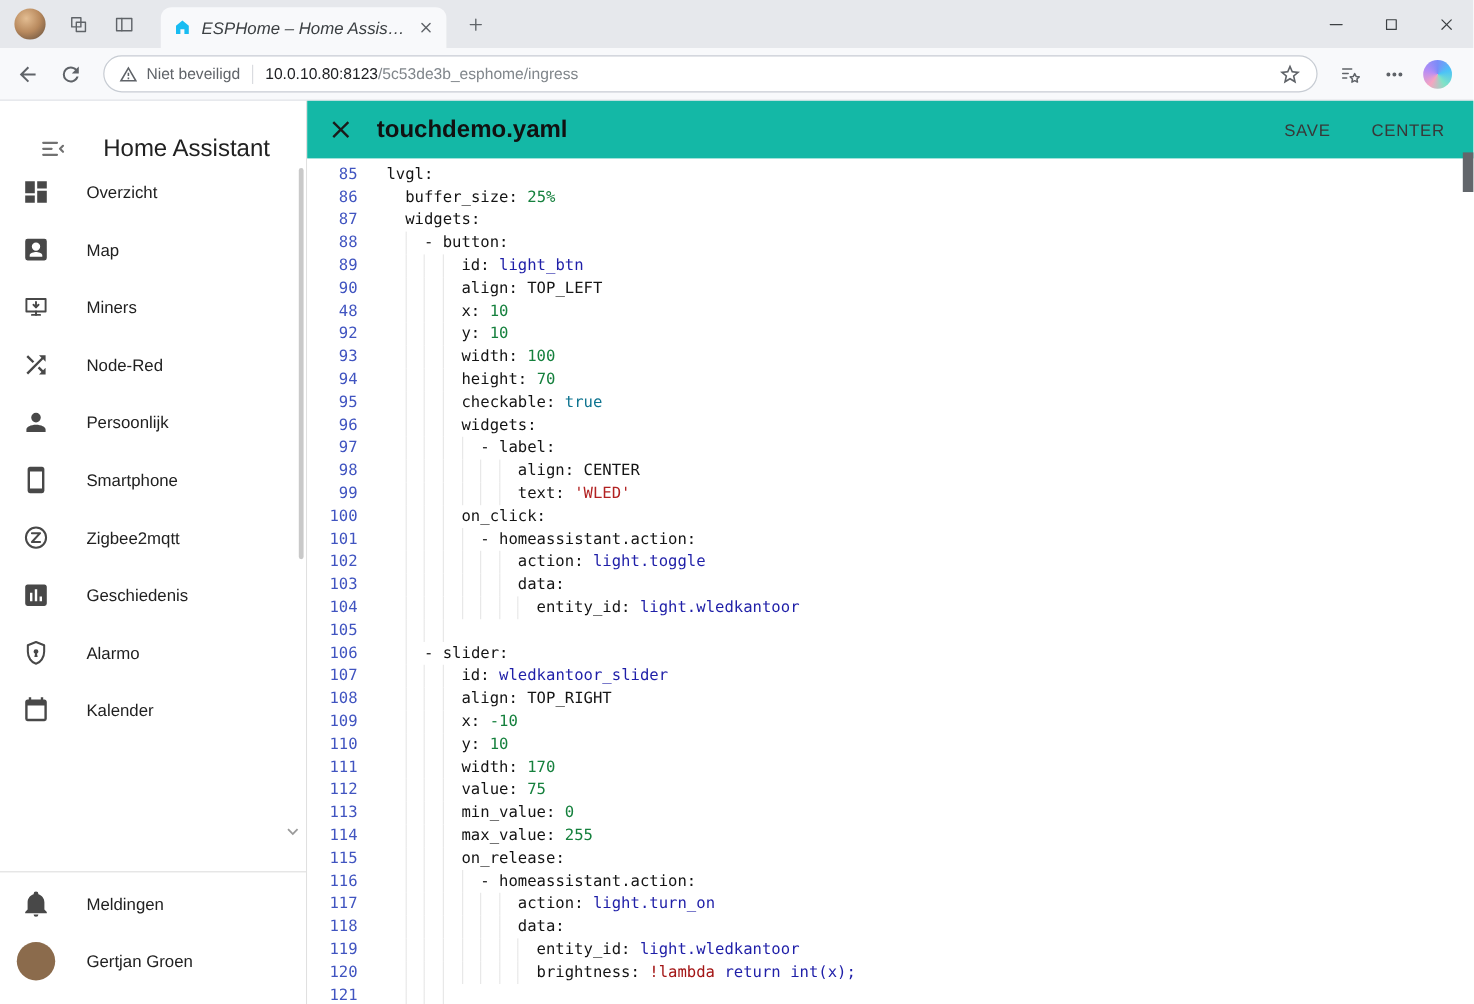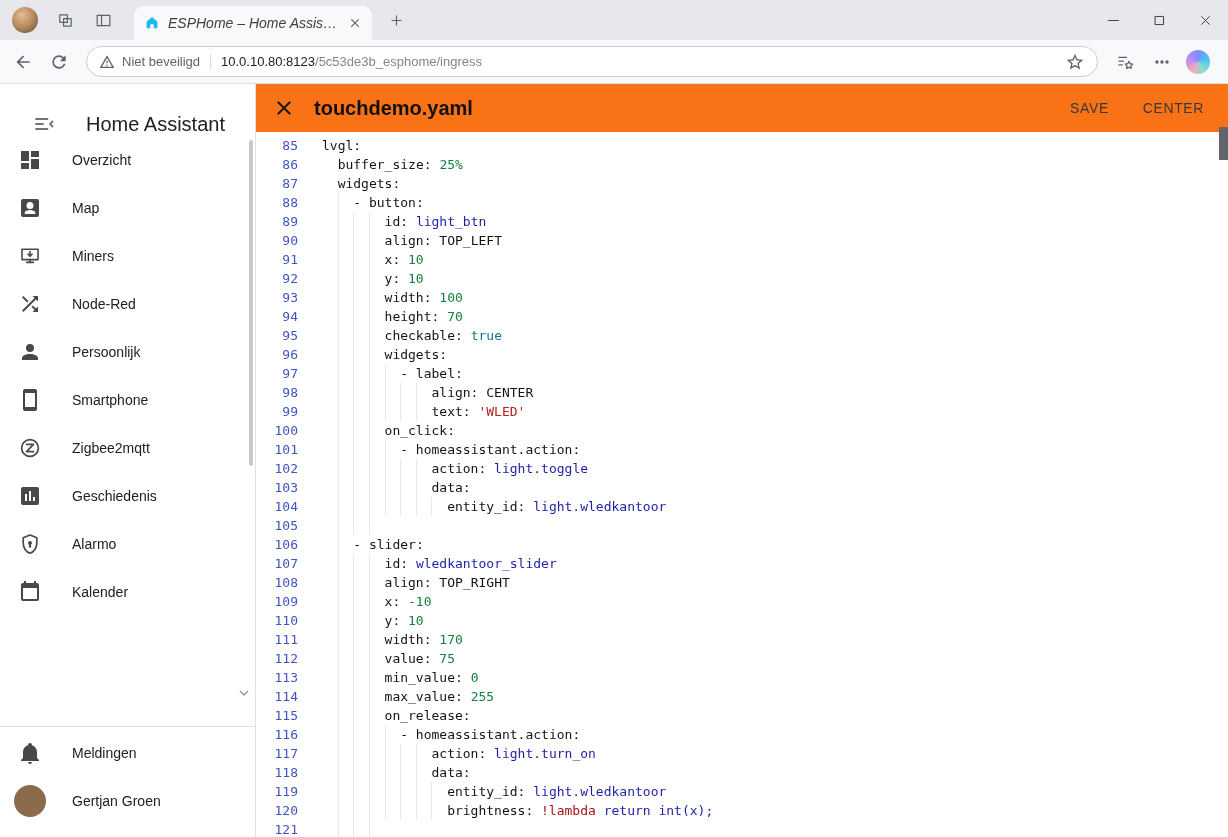--- a/index.html
+++ b/index.html
@@ -55,21 +55,21 @@
   .side-item.has-avatar { padding-left:14px; }
   .side-item.has-avatar .side-label { margin-left:26px; }
   .avatar-sm { width:32px; height:32px; border-radius:50%; flex:none;
                background: radial-gradient(circle at 45% 32%, #dab58d 0%, #b08а62 38%, #8b6b4c 55%, #50616f 80%, #3d4c59 100%);
                background-color:#8b6b4c; }
   .sidebar-bottom { margin-top:auto; border-top:1px solid #e0e0e0; padding:2px 0 12px; }
   .sidebar-scrollbar { position:absolute; right:2px; top:56px; width:4px; height:326px; background:#c9c9c9; border-radius:2px; }
   .scroll-chevron { position:absolute; right:2px; top:600px; width:18px; height:18px; color:#9a9a9a; }
 
   .main { flex:1; display:flex; flex-direction:column; position:relative; background:#fff; min-width:0; }
-  .editor-header { height:48px; background:#f97316; display:flex; align-items:center; padding:0 22px 0 16px; flex:none; }
+  .editor-header { height:48px; background:#14b8a6; display:flex; align-items:center; padding:0 22px 0 16px; flex:none; }
   .ed-close { width:24px; height:24px; color:#1b1b1b; flex:none; }
   .ed-title { font-size:20px; font-weight:600; color:#111; margin-left:18px; white-space:nowrap; }
   .ed-spacer { flex:1; }
   .text-btn { font-family:inherit; font-size:14px; font-weight:500; letter-spacing:0.6px; color:#383838; padding:6px 2px; margin-left:30px; }
 
   .editor { flex:1; display:flex; padding-top:4px; overflow:hidden;
             font-family:"DejaVu Sans Mono","Liberation Mono",monospace; font-size:13px; line-height:19px; }
   .gutter { width:42px; flex:none; text-align:right; color:var(--line-number,#4054c0); }
   .ln { height:19px; }
   .code { margin-left:24px; white-space:pre; min-width:0; }
@@ -350,21 +350,21 @@
       <button class="text-btn">CENTER</button>
     </header>
     <div class="editor">
       <div class="gutter">
           <div class="ln">85</div>
           <div class="ln">86</div>
           <div class="ln">87</div>
           <div class="ln">88</div>
           <div class="ln">89</div>
           <div class="ln">90</div>
-          <div class="ln">91</div>
+          <div class="ln">48</div>
           <div class="ln">92</div>
           <div class="ln">93</div>
           <div class="ln">94</div>
           <div class="ln">95</div>
           <div class="ln">96</div>
           <div class="ln">97</div>
           <div class="ln">98</div>
           <div class="ln">99</div>
           <div class="ln">100</div>
           <div class="ln">101</div>

